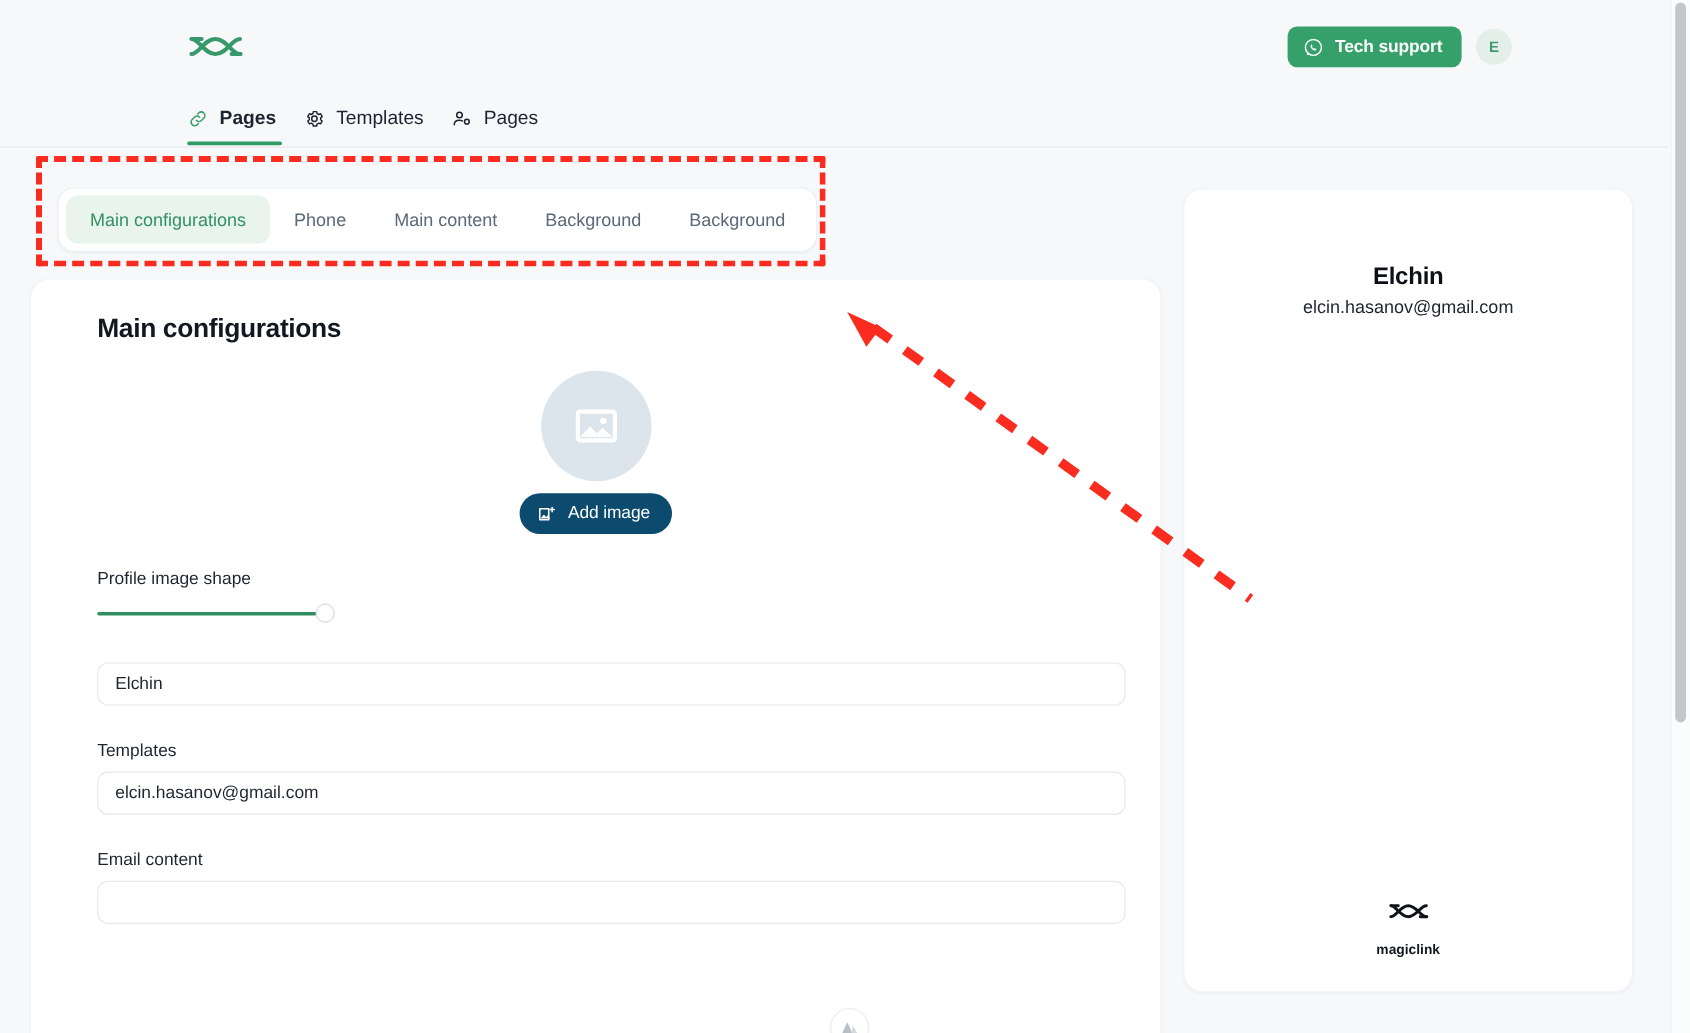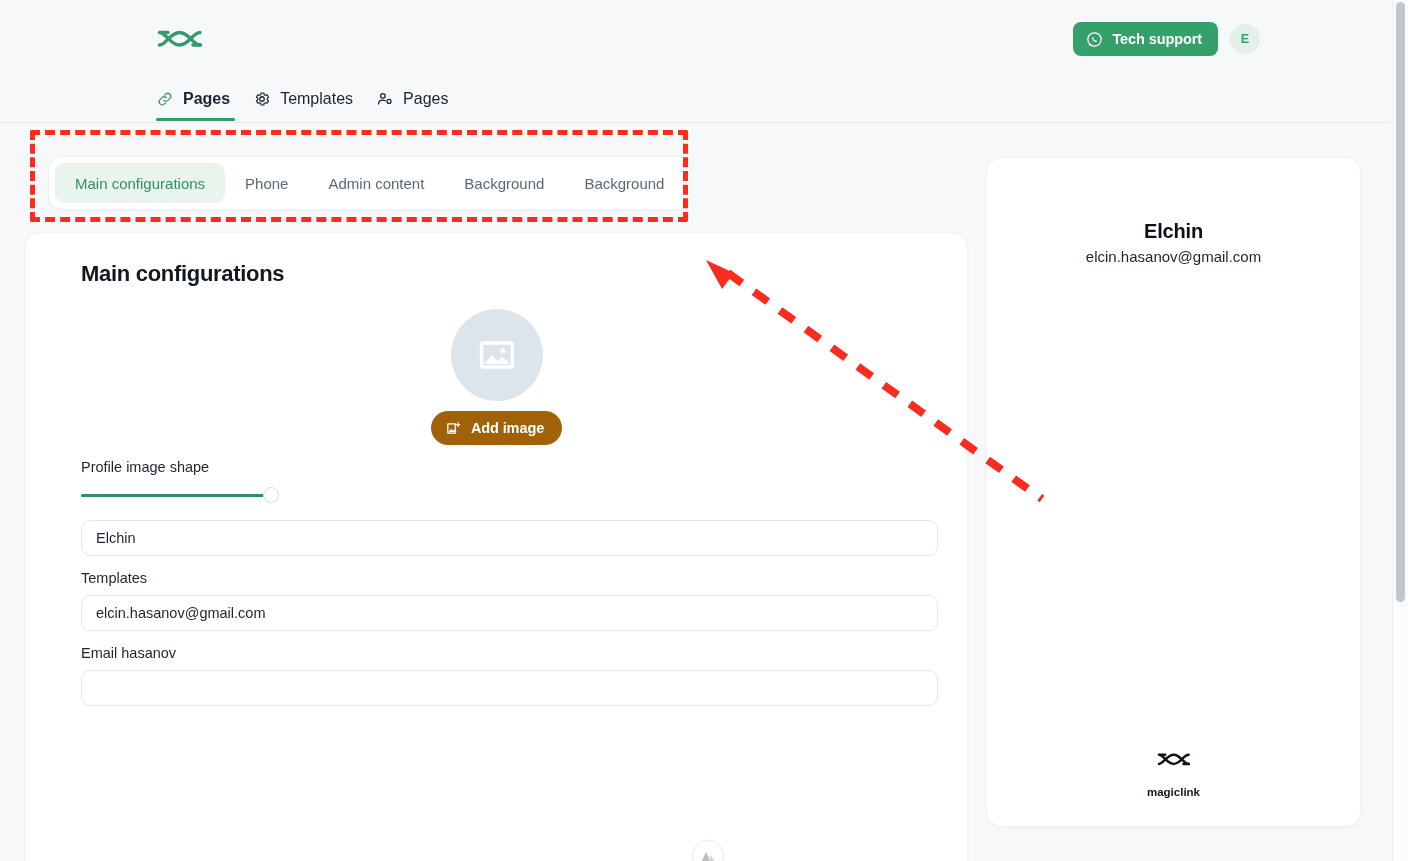--- a/index.html
+++ b/index.html
@@ -76,26 +76,26 @@
     font-size: 22px; font-weight: 700; color: #111820;
     letter-spacing: -0.3px; margin-bottom: 22px;
   }
   .img-area { display: flex; flex-direction: column; align-items: center; margin-top: 6px; }
   .img-circle {
     width: 92px; height: 92px; border-radius: 50%;
     background: #dde5ec; display: flex; align-items: center; justify-content: center;
   }
   .add-img-btn {
     margin-top: 10px; display: flex; align-items: center; gap: 9px;
-    background: #a16207; color: #fff; border: none; border-radius: 20px;
+    background: #0c4a6e; color: #fff; border: none; border-radius: 20px;
     height: 34px; padding: 0 18px 0 14px;
-    font-size: 14.5px; font-weight: 700; cursor: pointer;
+    font-size: 14.5px; font-weight: 400; cursor: pointer;
     font-family: "Liberation Sans", sans-serif; letter-spacing: -0.1px;
   }
-  .field { margin-top: 14px; }
+  .field { margin-top: 30px; }
   .field-label { font-size: 14.5px; color: #1d2530; margin-bottom: 9px; }
   .field-input {
     width: 857px; height: 36px; border: 1px solid #e4e9ef; border-radius: 9px;
     background: #fff; padding: 0 14px; font-size: 14.5px; color: #1d2530;
     font-family: "Liberation Sans", sans-serif; outline: none;
   }
   .field-input::placeholder { color: #9aa5b1; }
 
   .slider-wrap { position: relative; width: 205px; height: 22px; margin-top: 8px; margin-bottom: 4px; }
   .slider-track {
@@ -219,21 +219,21 @@
   </div>
 
   <div class="tabs-outer">
     <div class="tab active">
       <span>Main configurations</span>
     </div>
     <div class="tab">
       <span>Phone</span>
     </div>
     <div class="tab">
-      <span>Admin content</span>
+      <span>Main content</span>
     </div>
     <div class="tab">
       <span>Background</span>
     </div>
     <div class="tab">
       <span>Background</span>
     </div>
   </div>
 
   <div class="main-card">
@@ -272,21 +272,21 @@
       <input class="field-input" type="text" value="Elchin" style="">
     </div>
 
     <div class="field">
       <div class="field-label">Templates</div>
       <input class="field-input" type="text" value="elcin.hasanov@gmail.com" style="">
     </div>
 
 
     <div class="field">
-      <div class="field-label">Email hasanov</div>
+      <div class="field-label">Email content</div>
       <input class="field-input" type="text" value="" style="">
     </div>
 
   </div>
 
   <div class="preview-card">
     <div class="pv-title">Elchin</div>
     <div class="pv-sub">elcin.hasanov@gmail.com</div>
     <div class="pv-footer">
       <span style="display:flex;">

